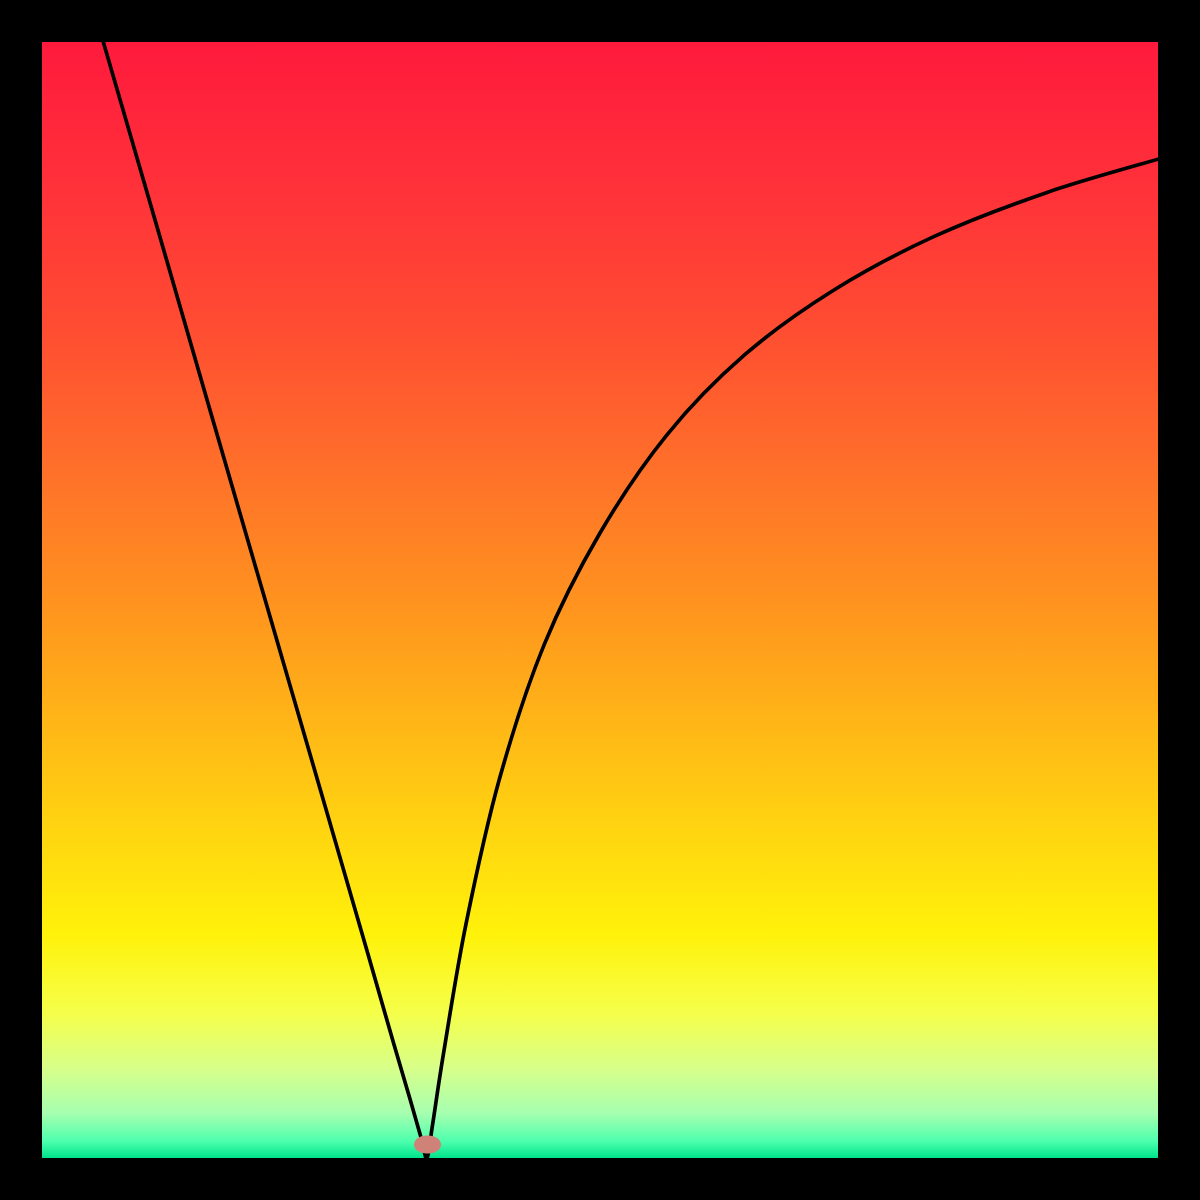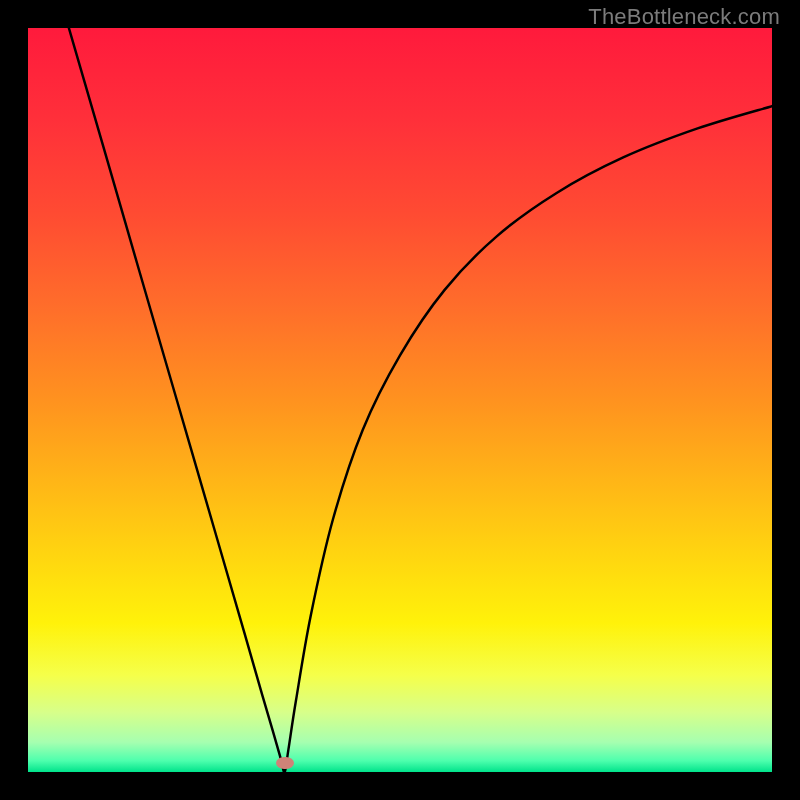--- a/index.html
+++ b/index.html
@@ -52,21 +52,20 @@
     right: 20px;
     color: #7b7b7b;
     font-size: 22px;
     letter-spacing: 0.2px;
   }
 </style>
 </head>
 <body>
 
 <div class="frame">
-  <div class="watermark">TheBottleneck.com</div>
 
   <div class="plot-area">
     <svg class="gradient-bg" viewBox="0 0 100 100" preserveAspectRatio="none">
       <defs>
         <linearGradient id="bg-grad" x1="0" y1="0" x2="0" y2="1">
             <stop offset="0.00%" stop-color="#ff1a3c"></stop>
             <stop offset="12.00%" stop-color="#ff2f3a"></stop>
             <stop offset="25.00%" stop-color="#ff4b32"></stop>
             <stop offset="38.00%" stop-color="#ff6f2a"></stop>
             <stop offset="50.00%" stop-color="#ff921f"></stop>

